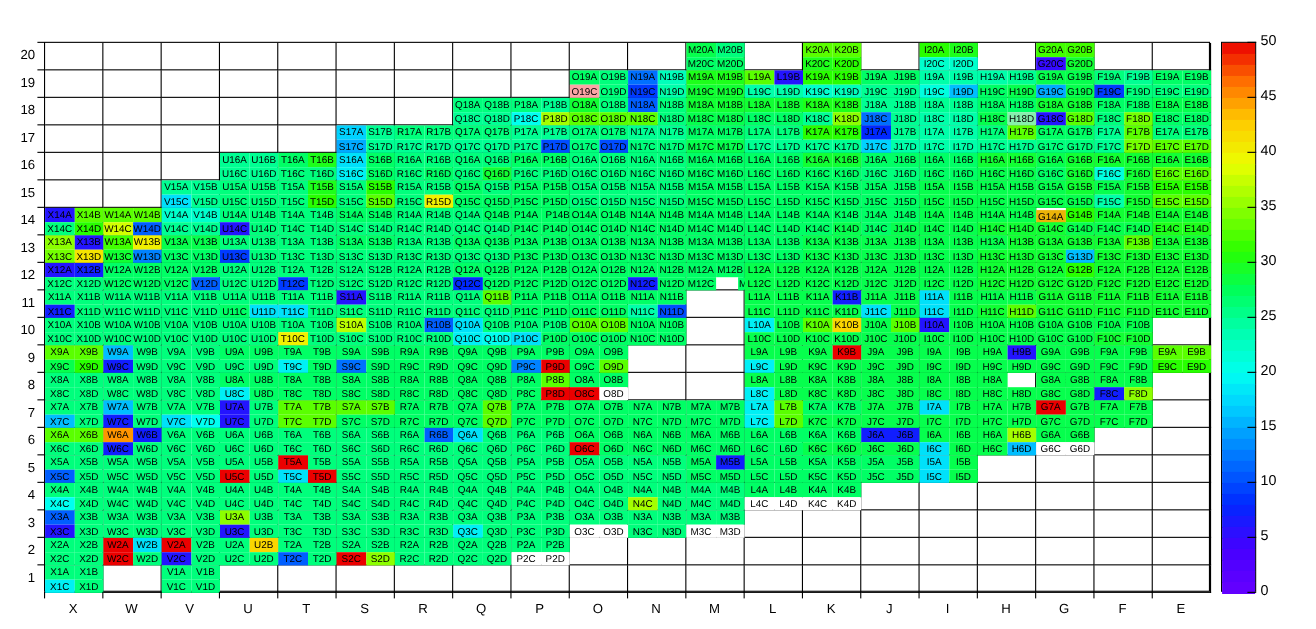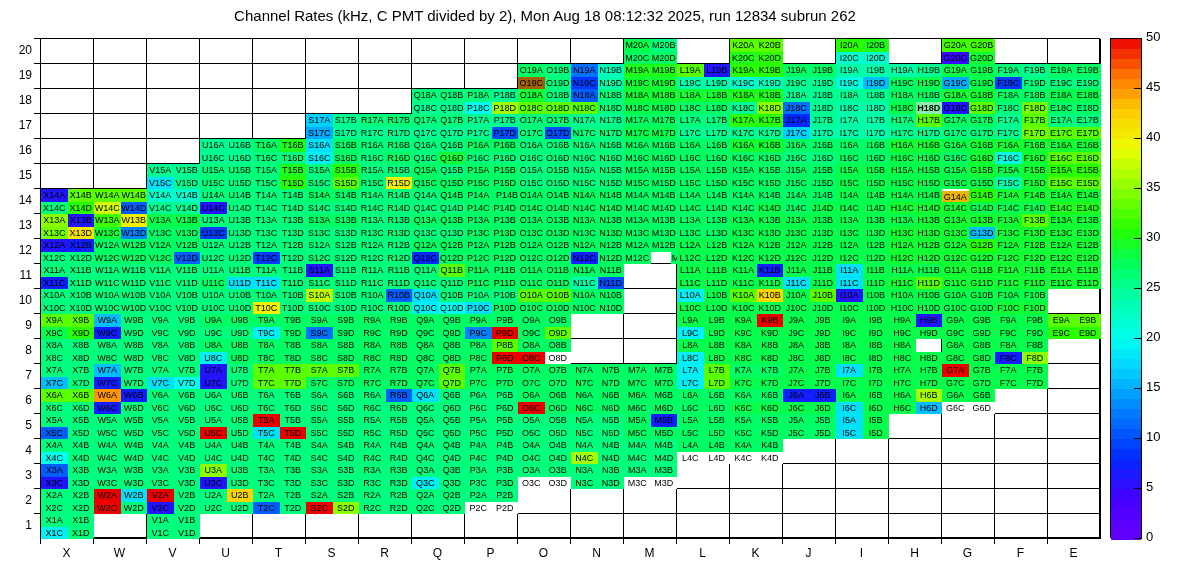--- a/index.html
+++ b/index.html
@@ -44,21 +44,20 @@
   }
   #cbar .seg{position:absolute;left:0;width:100%;}
   .cbtick{position:absolute;background:#000;height:1px;width:8px;left:1134px;}
   .cblab{position:absolute;left:1146px;font-size:13px;color:#000;}
 </style>
 </head>
 <body>
 
 <div id="root">
 
-  <div id="title">Channel Rates (kHz, C PMT divided by 2), Mon Aug 18 08:12:32 2025, run 12834 subrun 262</div>
 
   <div id="plot">
     <div class="cellgrid" id="cellgrid">
         <div class="bigcell" style="left: 0px; top: 0px; width: 53px; height: 25px;"></div>
         <div class="bigcell" style="left: 53px; top: 0px; width: 53px; height: 25px;"></div>
         <div class="bigcell" style="left: 106px; top: 0px; width: 53px; height: 25px;"></div>
         <div class="bigcell" style="left: 159px; top: 0px; width: 53px; height: 25px;"></div>
         <div class="bigcell" style="left: 212px; top: 0px; width: 53px; height: 25px;"></div>
         <div class="bigcell" style="left: 265px; top: 0px; width: 53px; height: 25px;"></div>
         <div class="bigcell" style="left: 318px; top: 0px; width: 53px; height: 25px;"></div>
@@ -100,21 +99,21 @@
         <div class="bigcell" style="left: 106px; top: 25px; width: 53px; height: 25px;"></div>
         <div class="bigcell" style="left: 159px; top: 25px; width: 53px; height: 25px;"></div>
         <div class="bigcell" style="left: 212px; top: 25px; width: 53px; height: 25px;"></div>
         <div class="bigcell" style="left: 265px; top: 25px; width: 53px; height: 25px;"></div>
         <div class="bigcell" style="left: 318px; top: 25px; width: 53px; height: 25px;"></div>
         <div class="bigcell" style="left: 371px; top: 25px; width: 53px; height: 25px;"></div>
         <div class="bigcell" style="left: 424px; top: 25px; width: 53px; height: 25px;"></div>
         <div class="bigcell" style="left: 477px; top: 25px; width: 53px; height: 25px;">
           <div class="sub" title="O19A" style="left: 0px; top: 0px; width: 26.5px; height: 12.5px; background: rgb(0, 255, 101);">O19A</div>
           <div class="sub" title="O19B" style="left: 26.5px; top: 0px; width: 26.5px; height: 12.5px; background: rgb(0, 255, 124);">O19B</div>
-          <div class="sub" title="O19C" style="left: 0px; top: 12.5px; width: 26.5px; height: 12.5px; background: #a16207;">O19C</div>
+          <div class="sub" title="O19C" style="left: 0px; top: 12.5px; width: 26.5px; height: 12.5px; background: #fca5a5;">O19C</div>
           <div class="sub" title="O19D" style="left: 26.5px; top: 12.5px; width: 26.5px; height: 12.5px; background: rgb(0, 255, 124);">O19D</div>
         </div>
         <div class="bigcell" style="left: 530px; top: 25px; width: 53px; height: 25px;">
           <div class="sub" title="N19A" style="left: 0px; top: 0px; width: 26.5px; height: 12.5px; background: rgb(0, 112, 255);">N19A</div>
           <div class="sub" title="N19B" style="left: 26.5px; top: 0px; width: 26.5px; height: 12.5px; background: rgb(0, 255, 187);">N19B</div>
           <div class="sub" title="N19C" style="left: 0px; top: 12.5px; width: 26.5px; height: 12.5px; background: rgb(0, 58, 255);">N19C</div>
           <div class="sub" title="N19D" style="left: 26.5px; top: 12.5px; width: 26.5px; height: 12.5px; background: rgb(0, 255, 170);">N19D</div>
         </div>
         <div class="bigcell" style="left: 583px; top: 25px; width: 53px; height: 25px;">
           <div class="sub" title="M19A" style="left: 0px; top: 0px; width: 26.5px; height: 12.5px; background: rgb(29, 255, 26);">M19A</div>
@@ -228,21 +227,21 @@
         <div class="bigcell" style="left: 795px; top: 50px; width: 53px; height: 25px;">
           <div class="sub" title="I18A" style="left: 0px; top: 0px; width: 26.5px; height: 12.5px; background: rgb(0, 255, 147);">I18A</div>
           <div class="sub" title="I18B" style="left: 26.5px; top: 0px; width: 26.5px; height: 12.5px; background: rgb(0, 255, 147);">I18B</div>
           <div class="sub" title="I18C" style="left: 0px; top: 12.5px; width: 26.5px; height: 12.5px; background: rgb(0, 255, 170);">I18C</div>
           <div class="sub" title="I18D" style="left: 26.5px; top: 12.5px; width: 26.5px; height: 12.5px; background: rgb(0, 255, 170);">I18D</div>
         </div>
         <div class="bigcell" style="left: 848px; top: 50px; width: 53px; height: 25px;">
           <div class="sub" title="H18A" style="left: 0px; top: 0px; width: 26.5px; height: 12.5px; background: rgb(0, 255, 101);">H18A</div>
           <div class="sub" title="H18B" style="left: 26.5px; top: 0px; width: 26.5px; height: 12.5px; background: rgb(0, 255, 101);">H18B</div>
           <div class="sub" title="H18C" style="left: 0px; top: 12.5px; width: 26.5px; height: 12.5px; background: rgb(6, 255, 77);">H18C</div>
-          <div class="sub" title="H18D" style="left: 26.5px; top: 12.5px; width: 26.5px; height: 12.5px; background: #86efac; font-weight: bold;">H18D</div>
+          <div class="sub" title="H18D" style="left: 26.5px; top: 12.5px; width: 26.5px; height: 12.5px; background: #86efac;">H18D</div>
         </div>
         <div class="bigcell" style="left: 901px; top: 50px; width: 53px; height: 25px;">
           <div class="sub" title="G18A" style="left: 0px; top: 0px; width: 26.5px; height: 12.5px; background: rgb(17, 255, 51);">G18A</div>
           <div class="sub" title="G18B" style="left: 26.5px; top: 0px; width: 26.5px; height: 12.5px; background: rgb(17, 255, 51);">G18B</div>
           <div class="sub" title="G18C" style="left: 0px; top: 12.5px; width: 26.5px; height: 12.5px; background: rgb(35, 20, 255);">G18C</div>
           <div class="sub" title="G18D" style="left: 26.5px; top: 12.5px; width: 26.5px; height: 12.5px; background: rgb(90, 255, 0);">G18D</div>
         </div>
         <div class="bigcell" style="left: 954px; top: 50px; width: 53px; height: 25px;">
           <div class="sub" title="F18A" style="left: 0px; top: 0px; width: 26.5px; height: 12.5px; background: rgb(0, 255, 101);">F18A</div>
           <div class="sub" title="F18B" style="left: 26.5px; top: 0px; width: 26.5px; height: 12.5px; background: rgb(0, 255, 101);">F18B</div>

